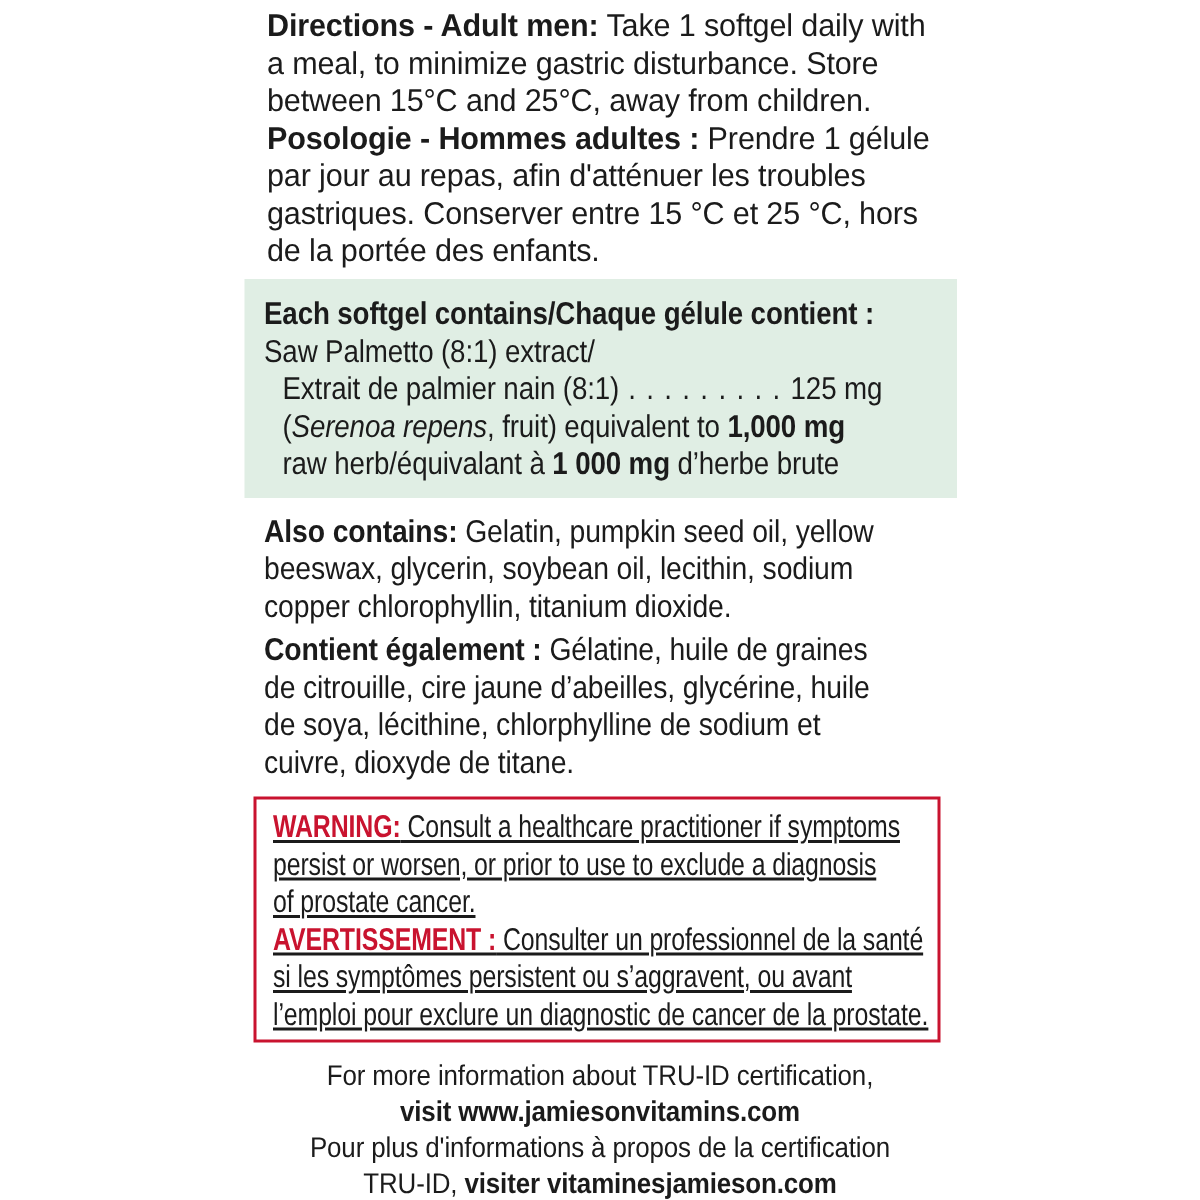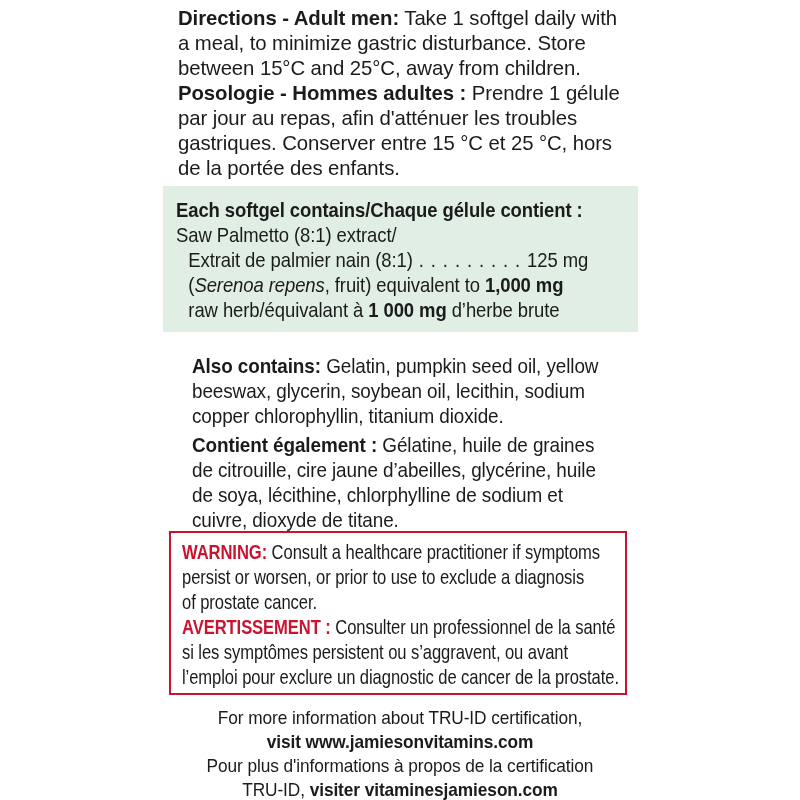--- a/index.html
+++ b/index.html
@@ -19,27 +19,27 @@
   .s-directions .cx{transform:scaleX(0.97);}
 
   
   .s-greenbox{position:absolute;left:163px;top:186px;width:475px;height:146px;
     background:#e0eee4;box-sizing:border-box;padding:11px 0 16px 13px;}
   .s-greenbox .cx{transform:scaleX(0.88);}
   .s-greenbox .ind{padding-left:14px;}
   .dots{letter-spacing:1px;}
 
   
-  .s-also{position:absolute;left:192px;top:342px;width:470px;margin-top:11px;}
+  .s-also{position:absolute;left:176px;top:342px;width:470px;}
   .s-also .cx{transform:scaleX(0.90);}
   .s-also .fr{margin-top:4px;}
 
   
   .s-warning{position:absolute;left:169px;top:531px;width:458px;height:164px;
-    box-sizing:border-box;border:2px solid #c9132f;padding:6px 0 0 11px;}
+    box-sizing:border-box;border:2px solid #c9132f;padding:6px 0 0 11px;text-decoration:underline;}
   .s-warning .cx{transform:scaleX(0.79);}
   .s-warning .ln{line-height:25px;}
   .red{color:#c9132f;font-weight:bold;}
 
   
   .s-footer{position:absolute;left:0;top:706px;width:800px;text-align:center;}
   .s-footer .cx{transform:scaleX(0.91);transform-origin:50% 0;}
   .s-footer .ln{font-size:19px;line-height:24px;}
 </style>
 </head>

